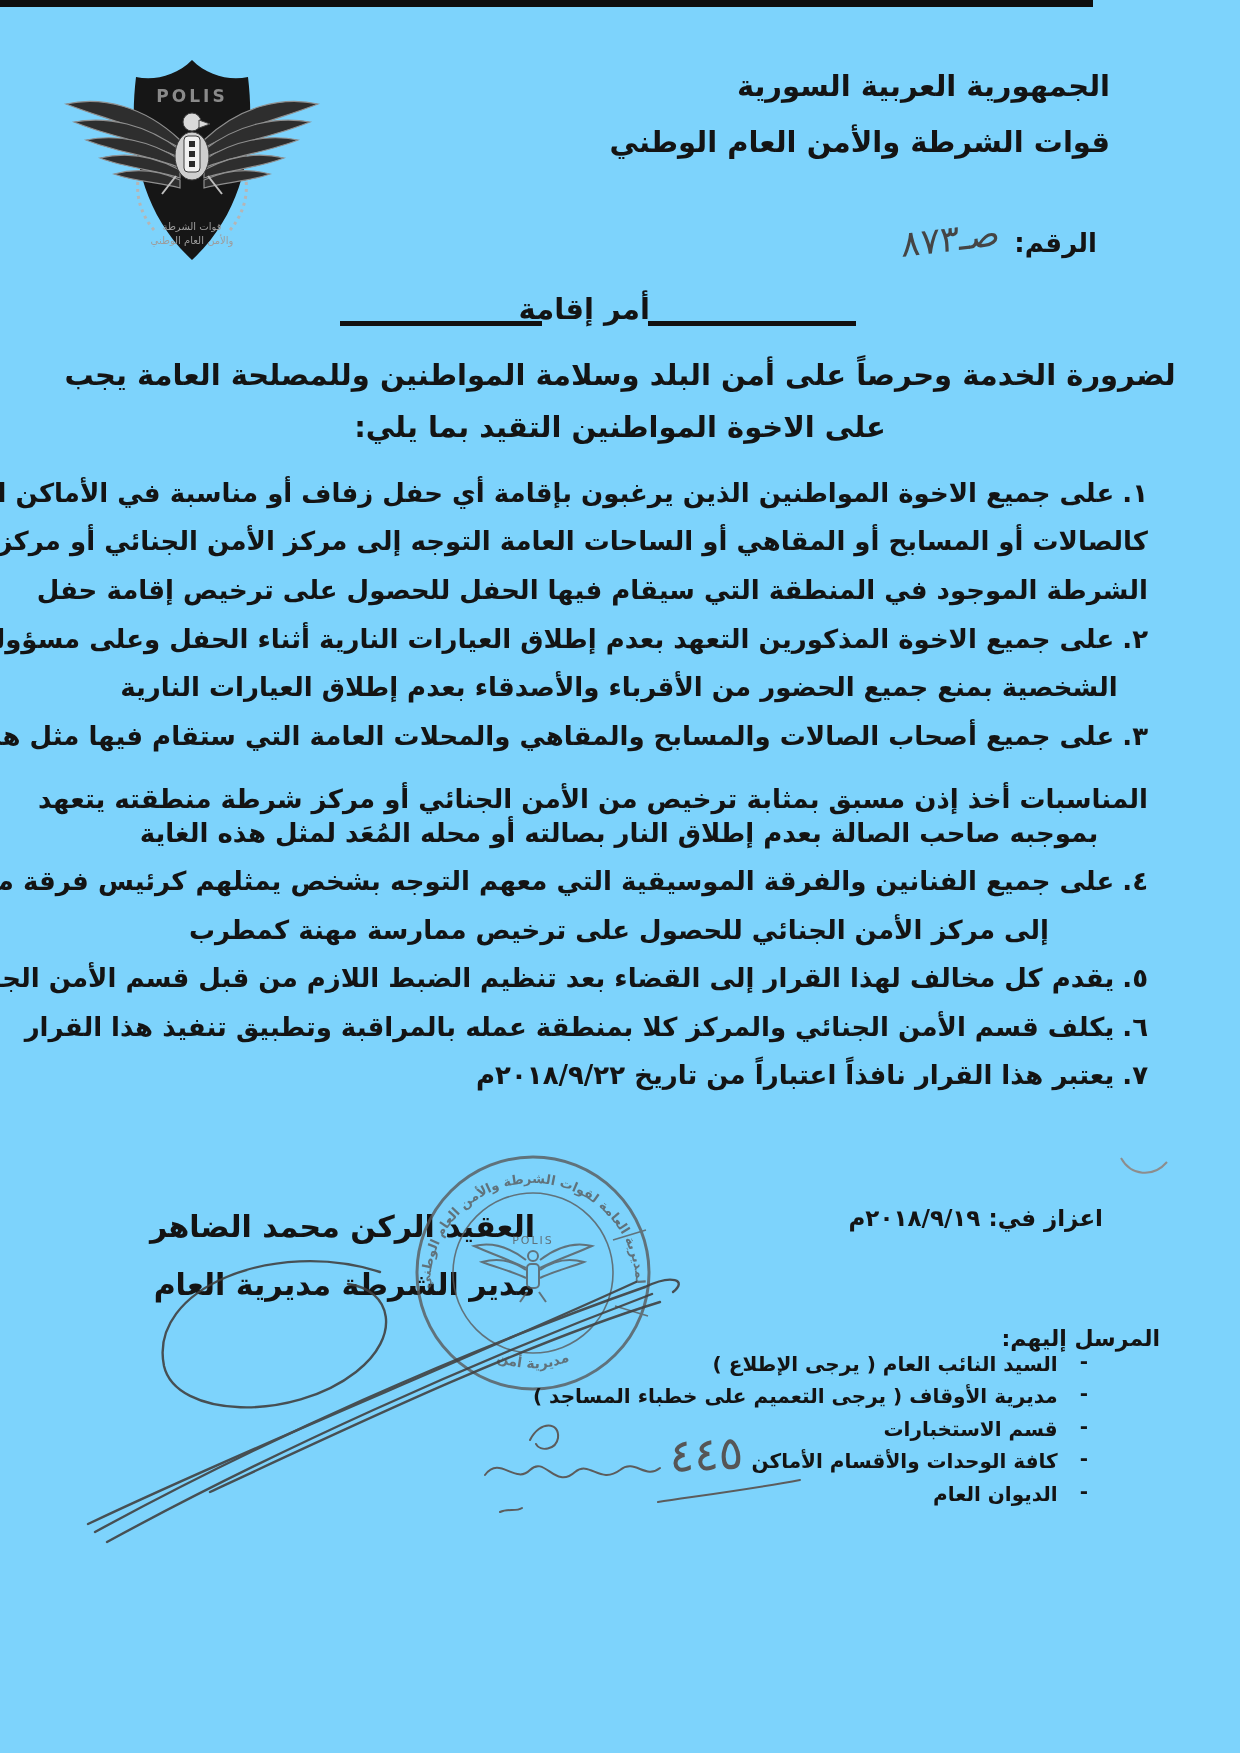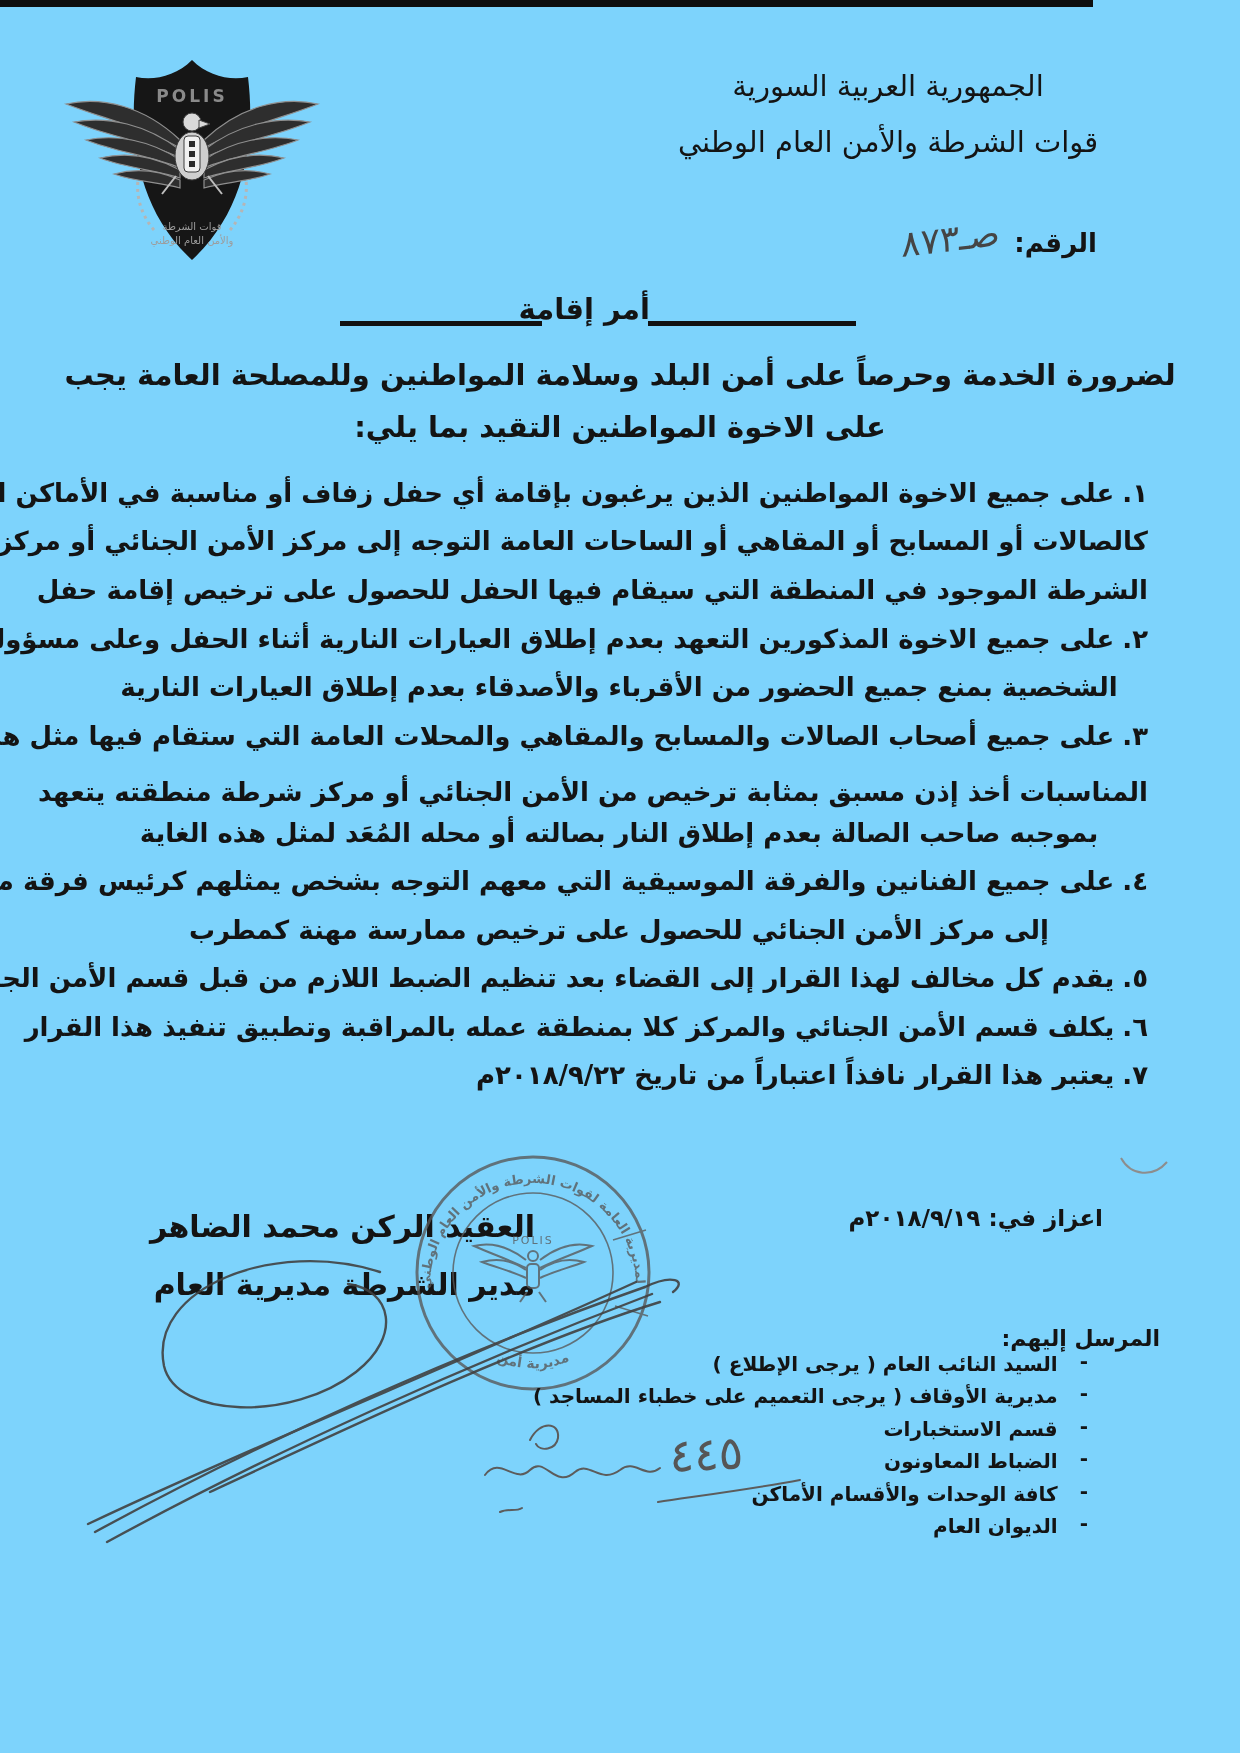--- a/index.html
+++ b/index.html
@@ -7,22 +7,22 @@
     position:relative;width:1240px;height:1753px;margin:0 auto;
     background:#7dd3fc;overflow:hidden;
     font-family:"DejaVu Sans",sans-serif;color:#141414;
   }
   .rtl{direction:rtl;}
   .nowrap{white-space:nowrap;}
   .abs{position:absolute;}
 
   .topbar{position:absolute;left:0;top:0;width:1093px;height:7px;background:#0e0e0e;}
 
-  .hdr{position:absolute;top:58px;left:610px;width:500px;text-align:center;
-       font-weight:normal;font-size:29px;line-height:56px;margin-left:28px;}
+  .hdr{position:absolute;top:58px;left:610px;width:500px;text-align:right;
+       font-weight:bold;font-size:29px;line-height:56px;}
   .numero-label{position:absolute;top:228px;right:143px;font-weight:bold;font-size:26px;}
   .hand{color:#4c4c4c;}
   .numero-value{
     position:absolute;top:218px;right:240px;font-size:36px;letter-spacing:3px;
     direction:ltr;unicode-bidi:bidi-override;transform:rotate(-7deg) skewX(-6deg);
     color:#454545;
   }
 
   .title-wrap{position:absolute;top:292px;left:0;width:1240px;height:40px;}
   .title-text{position:absolute;left:540px;width:110px;text-align:center;
@@ -120,21 +120,21 @@
 
   <div class="items rtl">
     <div class="iline first" style="top:0;"><span class="inum">١.</span><span>على جميع الاخوة المواطنين الذين يرغبون بإقامة أي حفل زفاف أو مناسبة في الأماكن العامة</span></div>
     <div class="iline cont" style="top:48px;">كالصالات أو المسابح أو المقاهي أو الساحات العامة التوجه إلى مركز الأمن الجنائي أو مركز</div>
     <div class="iline cont" style="top:97px;">الشرطة الموجود في المنطقة التي سيقام فيها الحفل للحصول على ترخيص إقامة حفل</div>
 
     <div class="iline first" style="top:146px;"><span class="inum">٢.</span><span>على جميع الاخوة المذكورين التعهد بعدم إطلاق العيارات النارية أثناء الحفل وعلى مسؤوليتهم</span></div>
     <div class="iline cont" style="top:194px;">الشخصية بمنع جميع الحضور من الأقرباء والأصدقاء بعدم إطلاق العيارات النارية</div>
 
     <div class="iline first" style="top:243px;"><span class="inum">٣.</span><span>على جميع أصحاب الصالات والمسابح والمقاهي والمحلات العامة التي ستقام فيها مثل هذه</span></div>
-    <div class="iline cont" style="top:299px;">المناسبات أخذ إذن مسبق بمثابة ترخيص من الأمن الجنائي أو مركز شرطة منطقته يتعهد</div>
+    <div class="iline cont" style="top:306px;">المناسبات أخذ إذن مسبق بمثابة ترخيص من الأمن الجنائي أو مركز شرطة منطقته يتعهد</div>
     <div class="iline cont" style="top:340px;">بموجبه صاحب الصالة بعدم إطلاق النار بصالته أو محله المُعَد لمثل هذه الغاية</div>
 
     <div class="iline first" style="top:388px;"><span class="inum">٤.</span><span>على جميع الفنانين والفرقة الموسيقية التي معهم التوجه بشخص يمثلهم كرئيس فرقة مطربين</span></div>
     <div class="iline cont" style="top:437px;">إلى مركز الأمن الجنائي للحصول على ترخيص ممارسة مهنة كمطرب</div>
 
     <div class="iline first" style="top:485px;"><span class="inum">٥.</span><span>يقدم كل مخالف لهذا القرار إلى القضاء بعد تنظيم الضبط اللازم من قبل قسم الأمن الجنائي</span></div>
 
     <div class="iline first" style="top:534px;"><span class="inum">٦.</span><span>يكلف قسم الأمن الجنائي والمركز كلا بمنطقة عمله بالمراقبة وتطبيق تنفيذ هذا القرار</span></div>
 
     <div class="iline first" style="top:582px;"><span class="inum">٧.</span><span>يعتبر هذا القرار نافذاً اعتباراً من تاريخ ٢٠١٨/٩/٢٢م</span></div>
@@ -196,18 +196,17 @@
     <path d="M 6 10 C 16 28 38 30 52 14" fill="none" stroke="#8d8d8d" stroke-width="2"></path>
   </svg>
 
   <div class="date-line rtl nowrap">اعزاز في: ٢٠١٨/٩/١٩م</div>
 
   <div class="recip-label rtl nowrap">المرسل إليهم:</div>
   <div class="recips">
     <div class="recip-row"><span class="recip-dash">-</span><span>السيد النائب العام ( يرجى الإطلاع )</span></div>
     <div class="recip-row"><span class="recip-dash">-</span><span>مديرية الأوقاف ( يرجى التعميم على خطباء المساجد )</span></div>
     <div class="recip-row"><span class="recip-dash">-</span><span>قسم الاستخبارات</span></div>
-    <div class="recip-row"><span class="recip-dash">-</span><span>الضباط المعاونون</span></div>
     <div class="recip-row"><span class="recip-dash">-</span><span>كافة الوحدات والأقسام الأماكن</span></div>
     <div class="recip-row"><span class="recip-dash">-</span><span>الديوان العام</span></div>
   </div>
 
 </div>
 
 </body></html>

